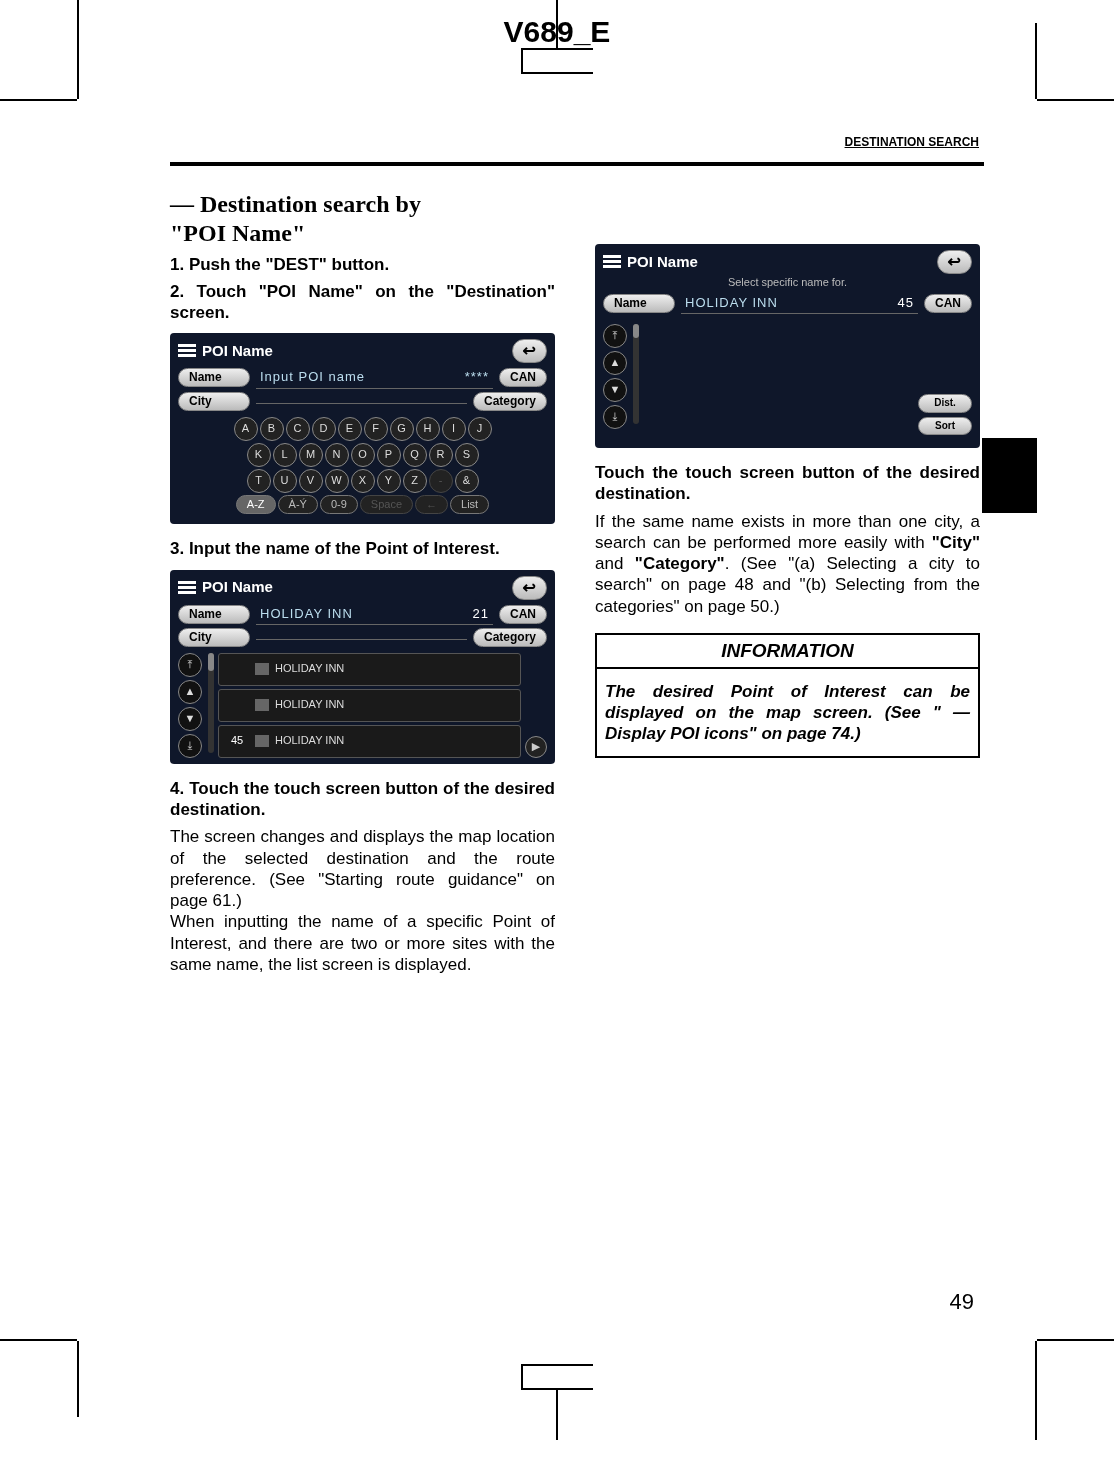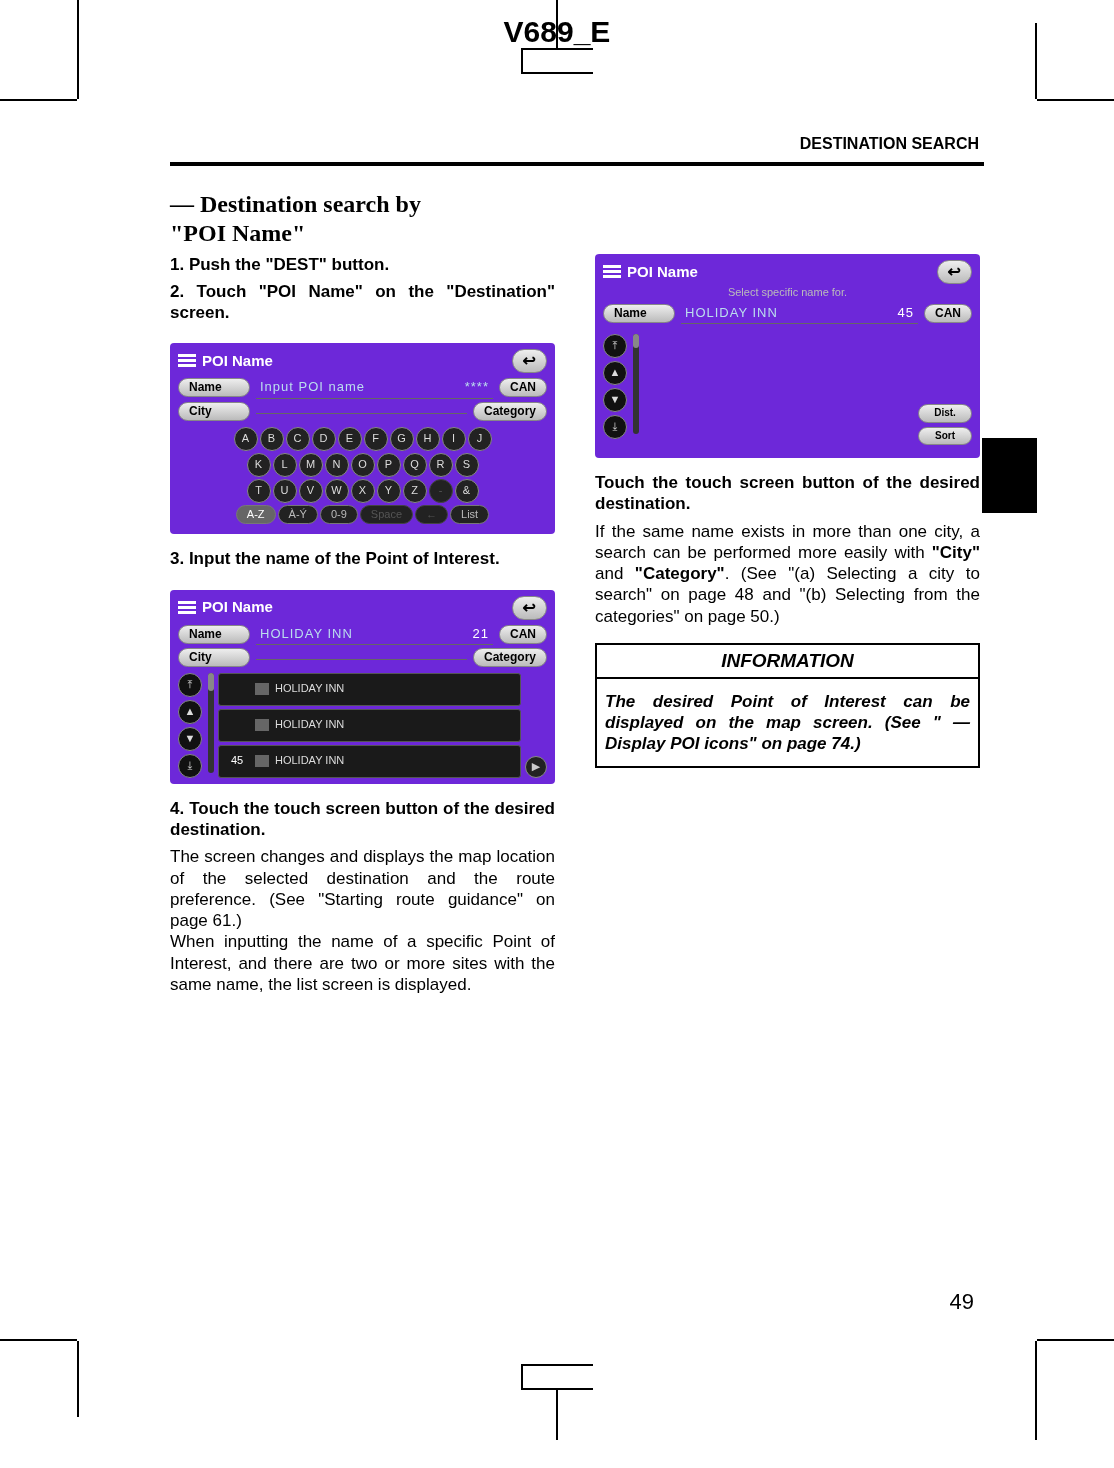--- a/index.html
+++ b/index.html
@@ -35,22 +35,23 @@
     position:absolute;
     top:15px; left:0; width:1114px;
     text-align:center;
     font-size:30px;
     font-weight:bold;
   }
   .running-head {
     position:absolute;
     top:135px;
     right:135px;
-    font-size:16px;
-    font-weight:bold;
+    font-size:12px;
+    font-weight:bold;
+    text-decoration:underline;
   }
   .hr {
     position:absolute;
     top:162px;
     left:170px;
     right:130px;
     height:4px;
     background:#000;
   }
   .black-tab {
@@ -97,25 +98,25 @@
   }
   .info-box .info-body {
     font-style:italic;
     font-weight:bold;
     padding:12px 8px;
     text-align:justify;
   }
 
   
   .shot {
-    background:#6d28d9;
+    background:#0f172a;
     border-radius:4px;
     color:#ccc;
     font-size:13px;
-    margin:20px 0 14px 0;
+    margin:10px 0 14px 0;
     padding:6px 8px 8px 8px;
     position:relative;
   }
   .shot-top {
     display:flex;
     align-items:center;
     gap:6px;
     margin-bottom:4px;
   }
   .shot-title { color:#fff; font-weight:bold; font-size:15px; flex:1; }

